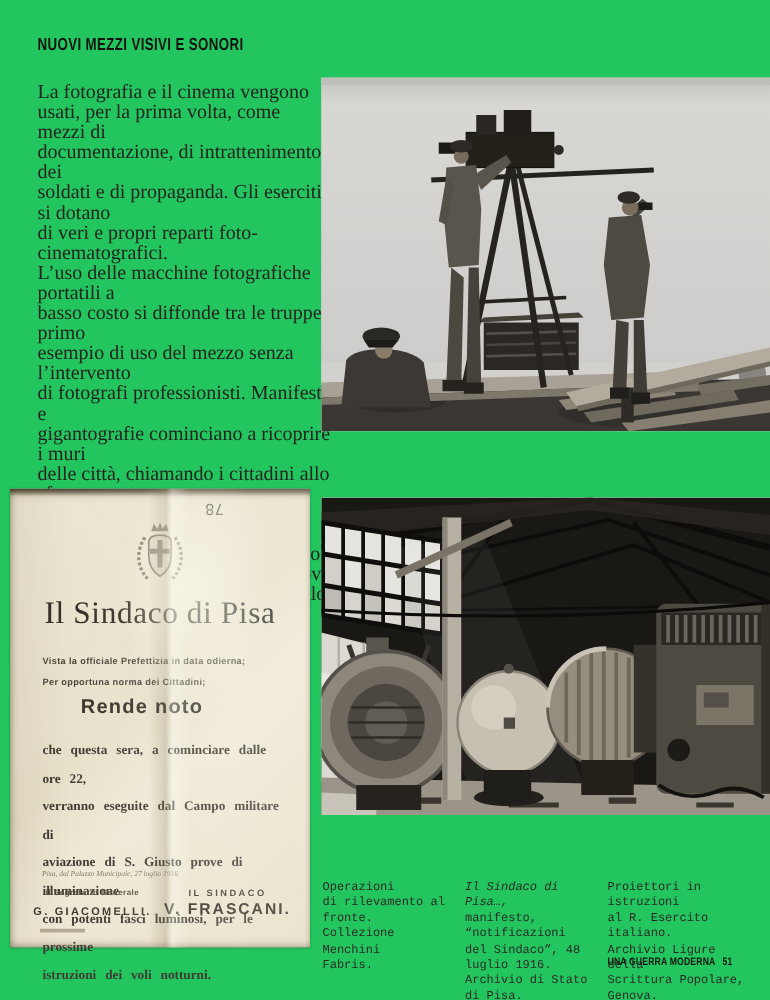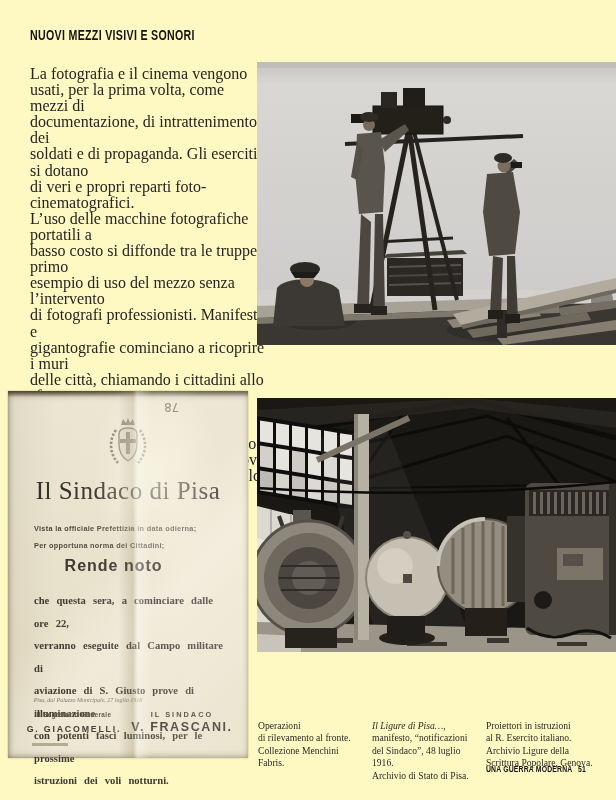--- a/index.html
+++ b/index.html
@@ -1,16 +1,16 @@
 <!DOCTYPE html>
 <html><head>
 <meta charset="utf-8">
 <style>
   html,body{margin:0;padding:0;background:#ffffff;}
-  #page{position:relative;width:616px;height:800px;background:#fef9c3;overflow:hidden;
+  #page{position:relative;width:616px;height:800px;background:#22c55e;overflow:hidden;
         font-family:"Liberation Serif",serif;color:#1d1b18;}
 
   
   .abs{position:absolute;}
   .prelines{white-space:pre-line;}
 
   
   .kicker{position:absolute;left:30px;top:27px;
           font-family:"Liberation Sans",sans-serif;font-weight:bold;font-size:14px;
           letter-spacing:.4px;color:#141311;transform:scaleX(.76);transform-origin:left center;
@@ -67,21 +67,21 @@
   #poster .sig-right-role{position:absolute;left:122px;top:319px;width:104px;text-align:center;
           font-family:"Liberation Sans",sans-serif;font-weight:bold;font-size:7.4px;
           letter-spacing:2px;color:#3c382e;}
   #poster .sig-right-name{position:absolute;left:116px;top:329px;width:116px;text-align:center;
           font-family:"Liberation Sans",sans-serif;font-weight:bold;font-size:12.5px;
           letter-spacing:1.6px;color:#332f27;}
   #poster .printer-mark{position:absolute;left:24px;top:352px;width:36px;height:2.5px;
           background:#a59c84;opacity:.8;}
 
   
-  .caption{position:absolute;top:720px;font-family:Liberation Serif, serif;
+  .caption{position:absolute;top:704px;font-family:Liberation Mono, monospace;
            font-size:9.6px;line-height:12.4px;color:#2c2a26;}
   #cap1{left:258px;width:106px;}
   #cap2{left:372px;width:112px;}
   #cap3{left:486px;width:116px;}
   .cap-italic{font-style:italic;}
 
   
   .folio{position:absolute;right:30px;top:764px;font-family:"Liberation Sans",sans-serif;
          font-weight:bold;font-size:8.6px;letter-spacing:.2px;color:#141311;
          transform:scaleX(.8);transform-origin:right center;white-space:nowrap;}
@@ -365,21 +365,21 @@
 
       <path d="M0,90 Q180,102 359,84" fill="none" stroke="#0c0b0a" stroke-width="2.5"></path>
     </svg>
   </figure>
 
   <div class="caption prelines" id="cap1">Operazioni
 di rilevamento al fronte.
 Collezione Menchini
 Fabris.</div>
   <div class="caption" id="cap2">
-    <span class="cap-italic">Il Ligure di Pisa…,</span>
+    <span class="cap-italic">Il Sindaco di Pisa…,</span>
     <div class="prelines">manifesto, “notificazioni
 del Sindaco”, 48 luglio 1916.
 Archivio di Stato di Pisa.</div>
   </div>
   <div class="caption prelines" id="cap3">Proiettori in istruzioni
 al R. Esercito italiano.
 Archivio Ligure della
 Scrittura Popolare, Genova.</div>
 
   <div class="folio">

